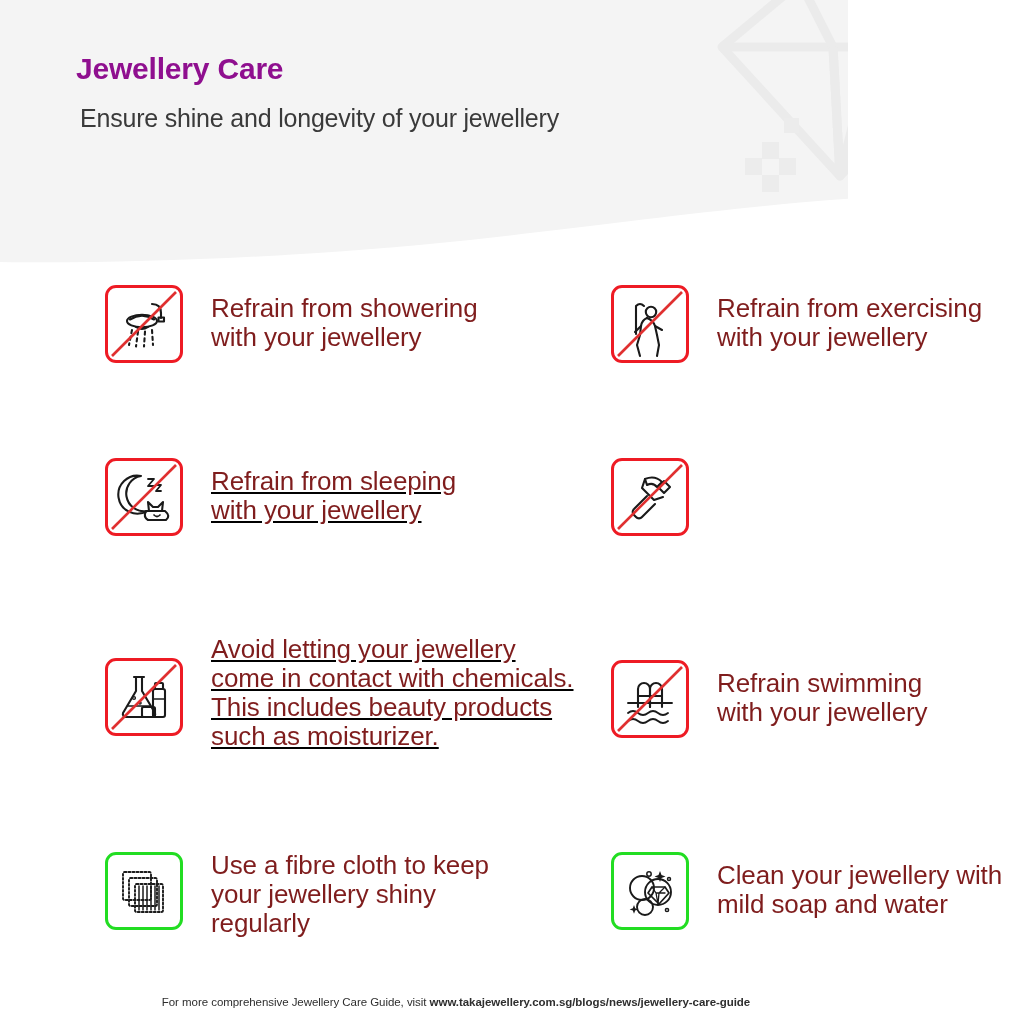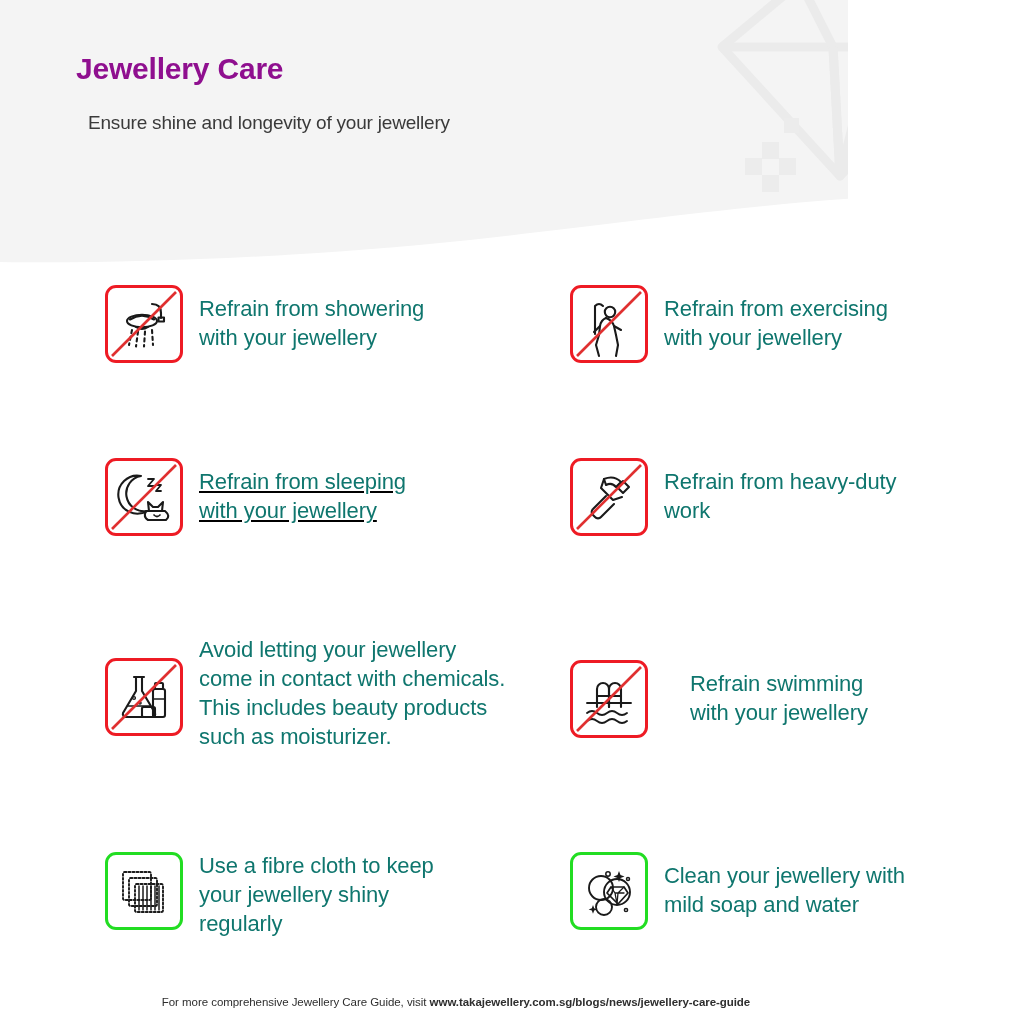--- a/index.html
+++ b/index.html
@@ -44,23 +44,23 @@
   .title {
     color: #8f0f8f;
     font-size: 30px;
     font-weight: bold;
     letter-spacing: -0.2px;
     margin: 0;
     line-height: 1.1;
   }
   .subtitle {
     color: #3a3a3a;
-    font-size: 19px;
+    font-size: 25px;
     font-weight: normal;
-    margin: 12px;
+    margin: 4px;
     padding-top: 16px;
     line-height: 1.1;
     letter-spacing: -0.2px;
   }
 
   
   .grid {
     position: absolute;
     top: 272px;
     left: 0;
@@ -69,21 +69,21 @@
   .row {
     position: relative;
     width: 1024px;
   }
   .cell {
     position: absolute;
     display: flex;
     align-items: flex-start;
   }
   .cell.left  { left: 105px; }
-  .cell.right { left: 545px; padding-left: 25px; }
+  .cell.right { left: 586px; padding-left: 25px; }
 
   .icon-box {
     width: 78px;
     height: 78px;
     min-width: 78px;
     border-radius: 11px;
     box-sizing: border-box;
     background: #ffffff;
     position: relative;
     overflow: hidden;
@@ -98,23 +98,23 @@
     height: 72px;
   }
   .slash {
     position: absolute;
     top: 0; left: 0;
     width: 72px;
     height: 72px;
   }
 
   .label {
-    margin-left: 16px;
-    color: #0f766e;
-    font-size: 22px;
+    margin-left: 28px;
+    color: #7f1d1d;
+    font-size: 26px;
     line-height: 29px;
     letter-spacing: -0.1px;
     white-space: pre-line;
     padding-top: 9px;
   }
   .label.tall { padding-top: 2px; }
 
   
   .footer {
     position: absolute;
@@ -239,28 +239,26 @@
         <svg class="icon-art" viewBox="0 0 72 72" fill="none" stroke="#1a1a1a" stroke-width="2.1" stroke-linecap="round" stroke-linejoin="round">
           <path d="M31 18 q10 -4 17 3 l-5 5 q-4 -5 -10 -2 z"></path>
           <path d="M44 26 l6 -6 l6 6 l-6 6 z"></path>
           <path d="M31 18 l-3 9 l12 12 l9 -3"></path>
           <path d="M33 35 l-13 13 a4 4 0 0 0 0 6 l2 2 a4 4 0 0 0 6 0 l13 -13"></path>
         </svg>
         <svg class="slash" viewBox="0 0 72 72">
           <line x1="4" y1="68" x2="68" y2="4" stroke="#e03030" stroke-width="2.6"></line>
         </svg>
       </div>
-      <div class="label">Refrain from heavy-duty
-work</div>
     </div>
   </div>
 
   <div class="row" style="height:185px;">
 
-    <div class="cell left" style="top:17px;">
+    <div class="cell left" style="top:17px;text-decoration:underline;">
       <div class="icon-box ban" style="margin-top:25px;">
         <svg class="icon-art" viewBox="0 0 72 72" fill="none" stroke="#1a1a1a" stroke-width="2.1" stroke-linecap="round" stroke-linejoin="round">
           <path d="M26 16 h10"></path>
           <path d="M28 17 v13 L15 52 a3 3 0 0 0 3 4 h26 a3 3 0 0 0 3 -4 L34 30 V17"></path>
           <path d="M20 45 h22" stroke-width="1.6"></path>
           <circle cx="26" cy="37" r="1.4" stroke-width="1.4"></circle>
           <circle cx="32" cy="42" r="1.1" stroke-width="1.4"></circle>
           <rect x="47" y="22" width="8" height="6" rx="1"></rect>
           <rect x="45" y="28" width="12" height="28" rx="2"></rect>
           <path d="M45 38 h12" stroke-width="1.6"></path>
@@ -269,21 +267,21 @@
         <svg class="slash" viewBox="0 0 72 72">
           <line x1="4" y1="68" x2="68" y2="4" stroke="#e03030" stroke-width="2.6"></line>
         </svg>
       </div>
       <div class="label tall">Avoid letting your jewellery
 come in contact with chemicals.
 This includes beauty products
 such as moisturizer.</div>
     </div>
 
-    <div class="cell right" style="top:44px;gap:26px;">
+    <div class="cell right" style="top:44px;">
       <div class="icon-box ban">
         <svg class="icon-art" viewBox="0 0 72 72" fill="none" stroke="#1a1a1a" stroke-width="2.1" stroke-linecap="round" stroke-linejoin="round">
           <path d="M24 44 V26 a6 6 0 0 1 12 0 v18"></path>
           <path d="M36 44 V26 a6 6 0 0 1 12 0 v18"></path>
           <path d="M24 33 h12 M36 33 h12" stroke-width="1.8"></path>
           <path d="M14 40 h44" stroke-width="1.9"></path>
           <path d="M14 50 q5 -4 10 0 t10 0 t10 0 t10 0" stroke-width="1.9"></path>
           <path d="M14 58 q5 -4 10 0 t10 0 t10 0 t10 0" stroke-width="1.9"></path>
         </svg>
         <svg class="slash" viewBox="0 0 72 72">

